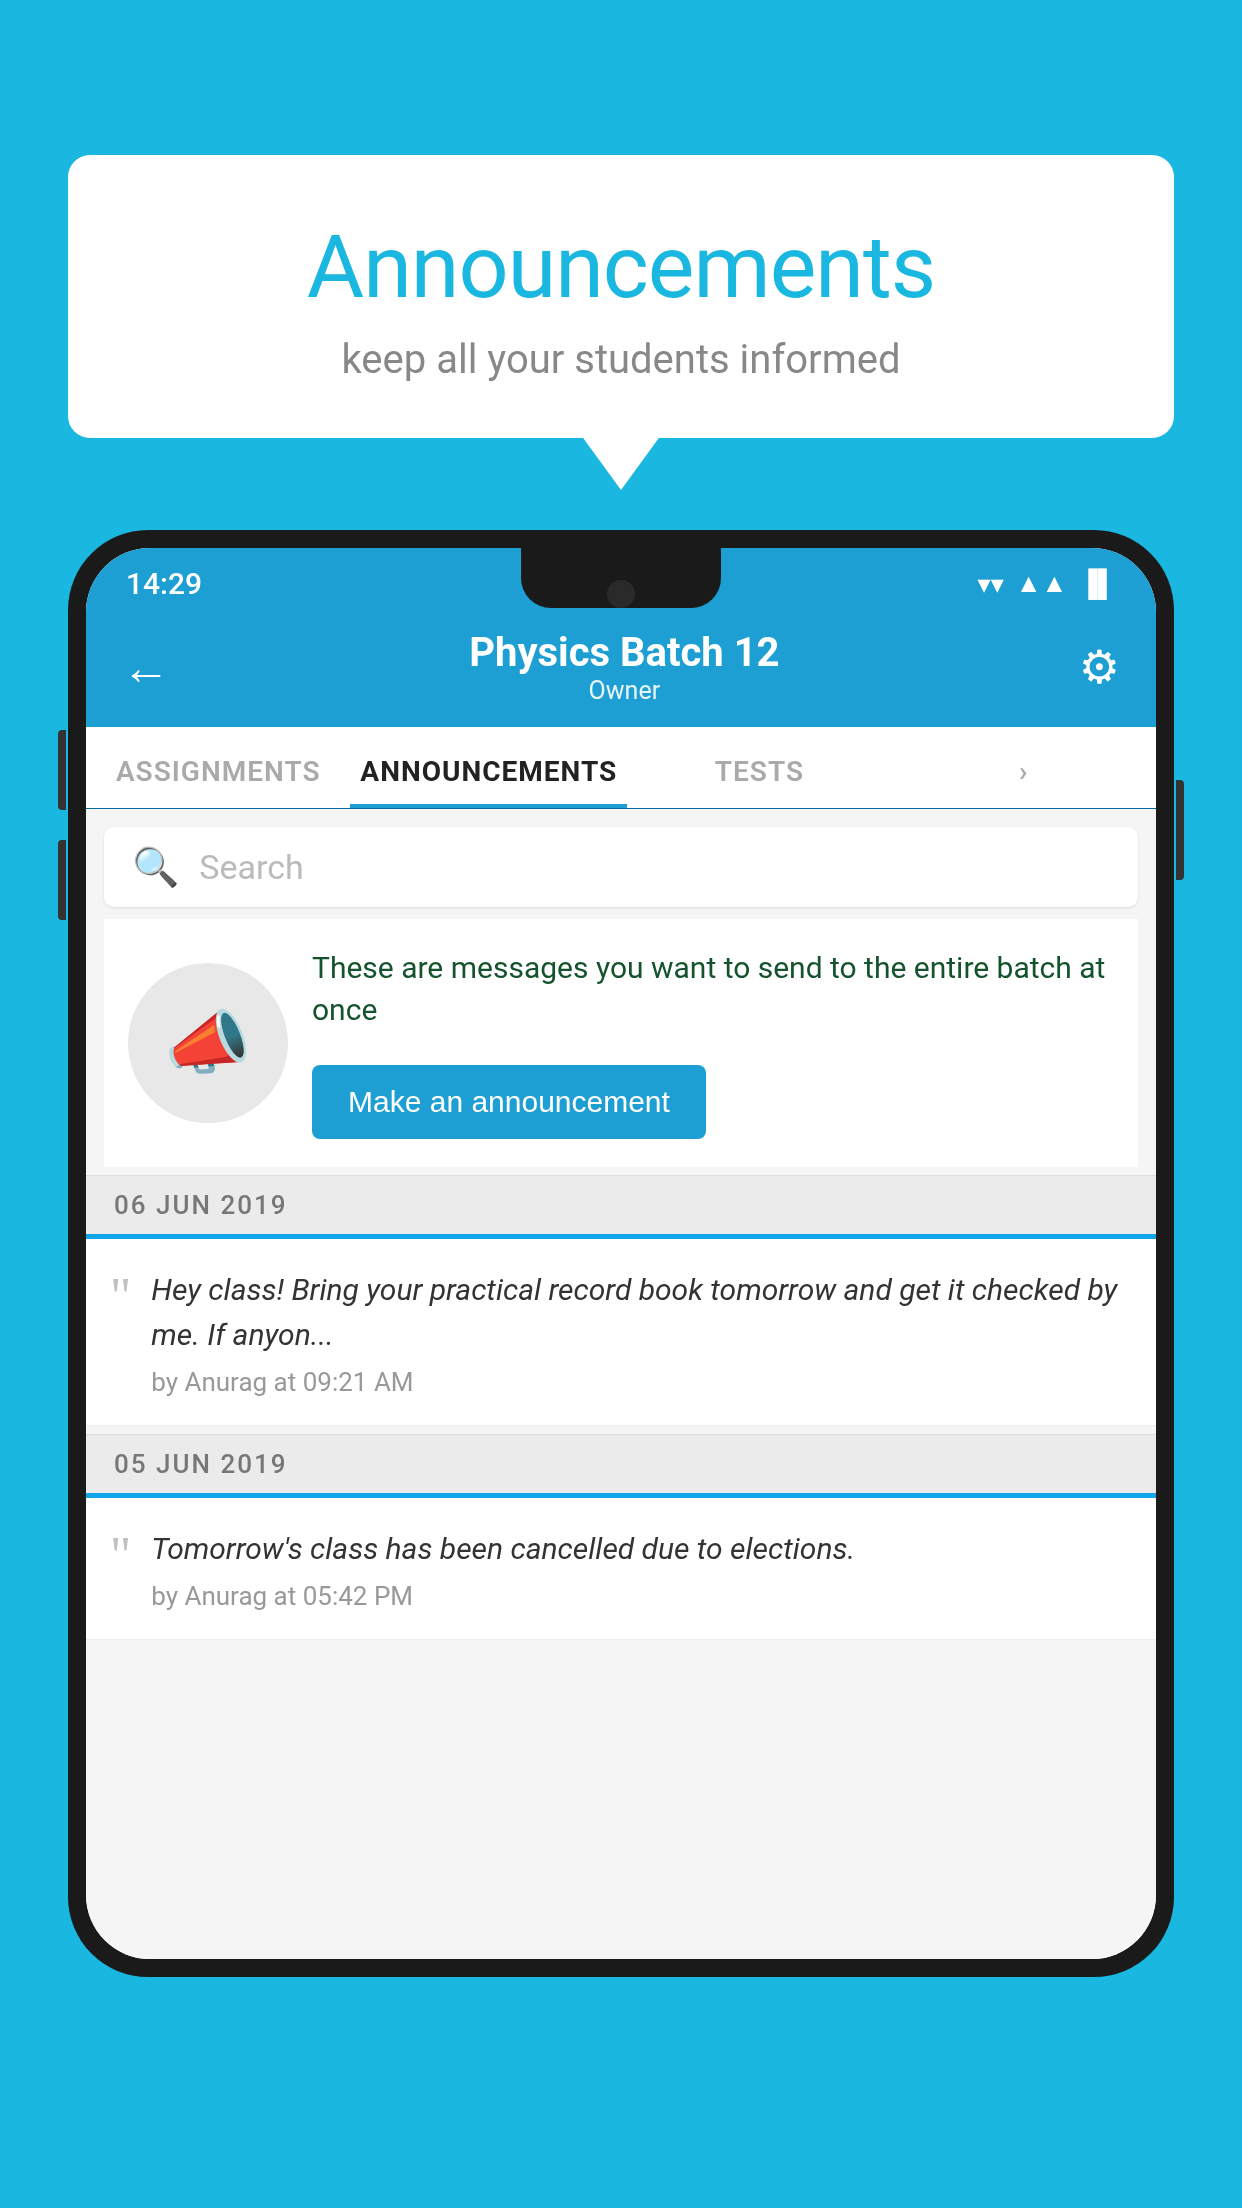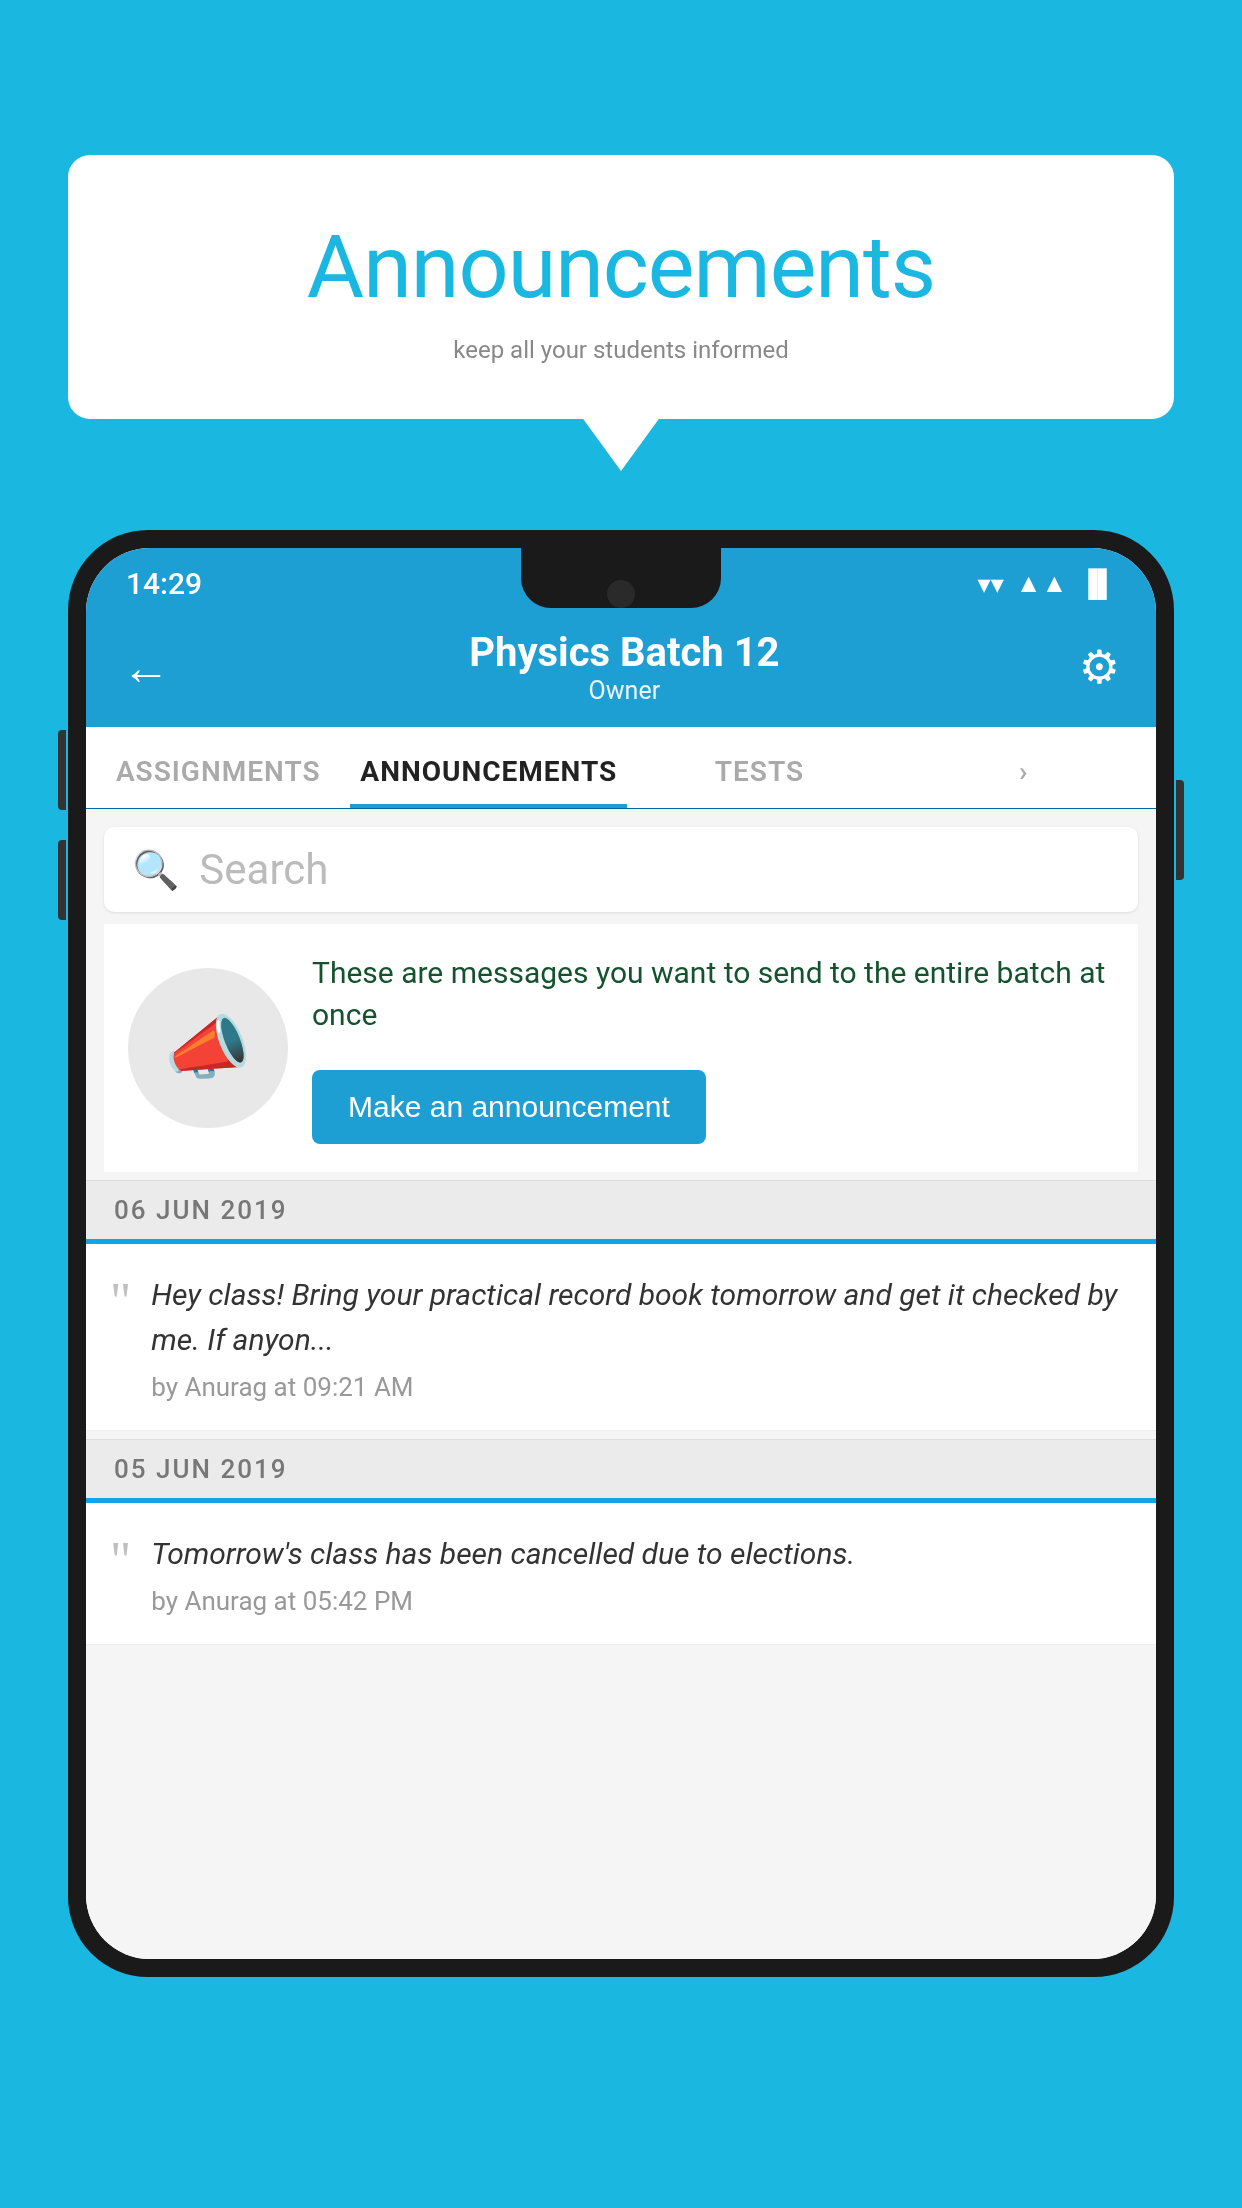--- a/index.html
+++ b/index.html
@@ -44,21 +44,21 @@
 
     .bubble-title {
       font-size: 88px;
       color: #1ab8e0;
       font-weight: 400;
       letter-spacing: -1px;
       margin-bottom: 18px;
     }
 
     .bubble-subtitle {
-      font-size: 24px;
+      font-size: 40px;
       color: #888;
       font-weight: 400;
     }
 
     
     .phone-container {
       position: absolute;
       top: 530px;
       left: 68px;
       right: 68px;
@@ -229,21 +229,21 @@
     }
 
     .search-icon-wrapper {
       color: #aaa;
       font-size: 38px;
       margin-right: 20px;
     }
 
     .search-placeholder {
       color: #bbb;
-      font-size: 42px;
+      font-size: 34px;
     }
 
     
     .announcement-promo {
       background: white;
       margin: 0 18px 0;
       display: flex;
       align-items: center;
       padding: 28px 24px;
       gap: 24px;

